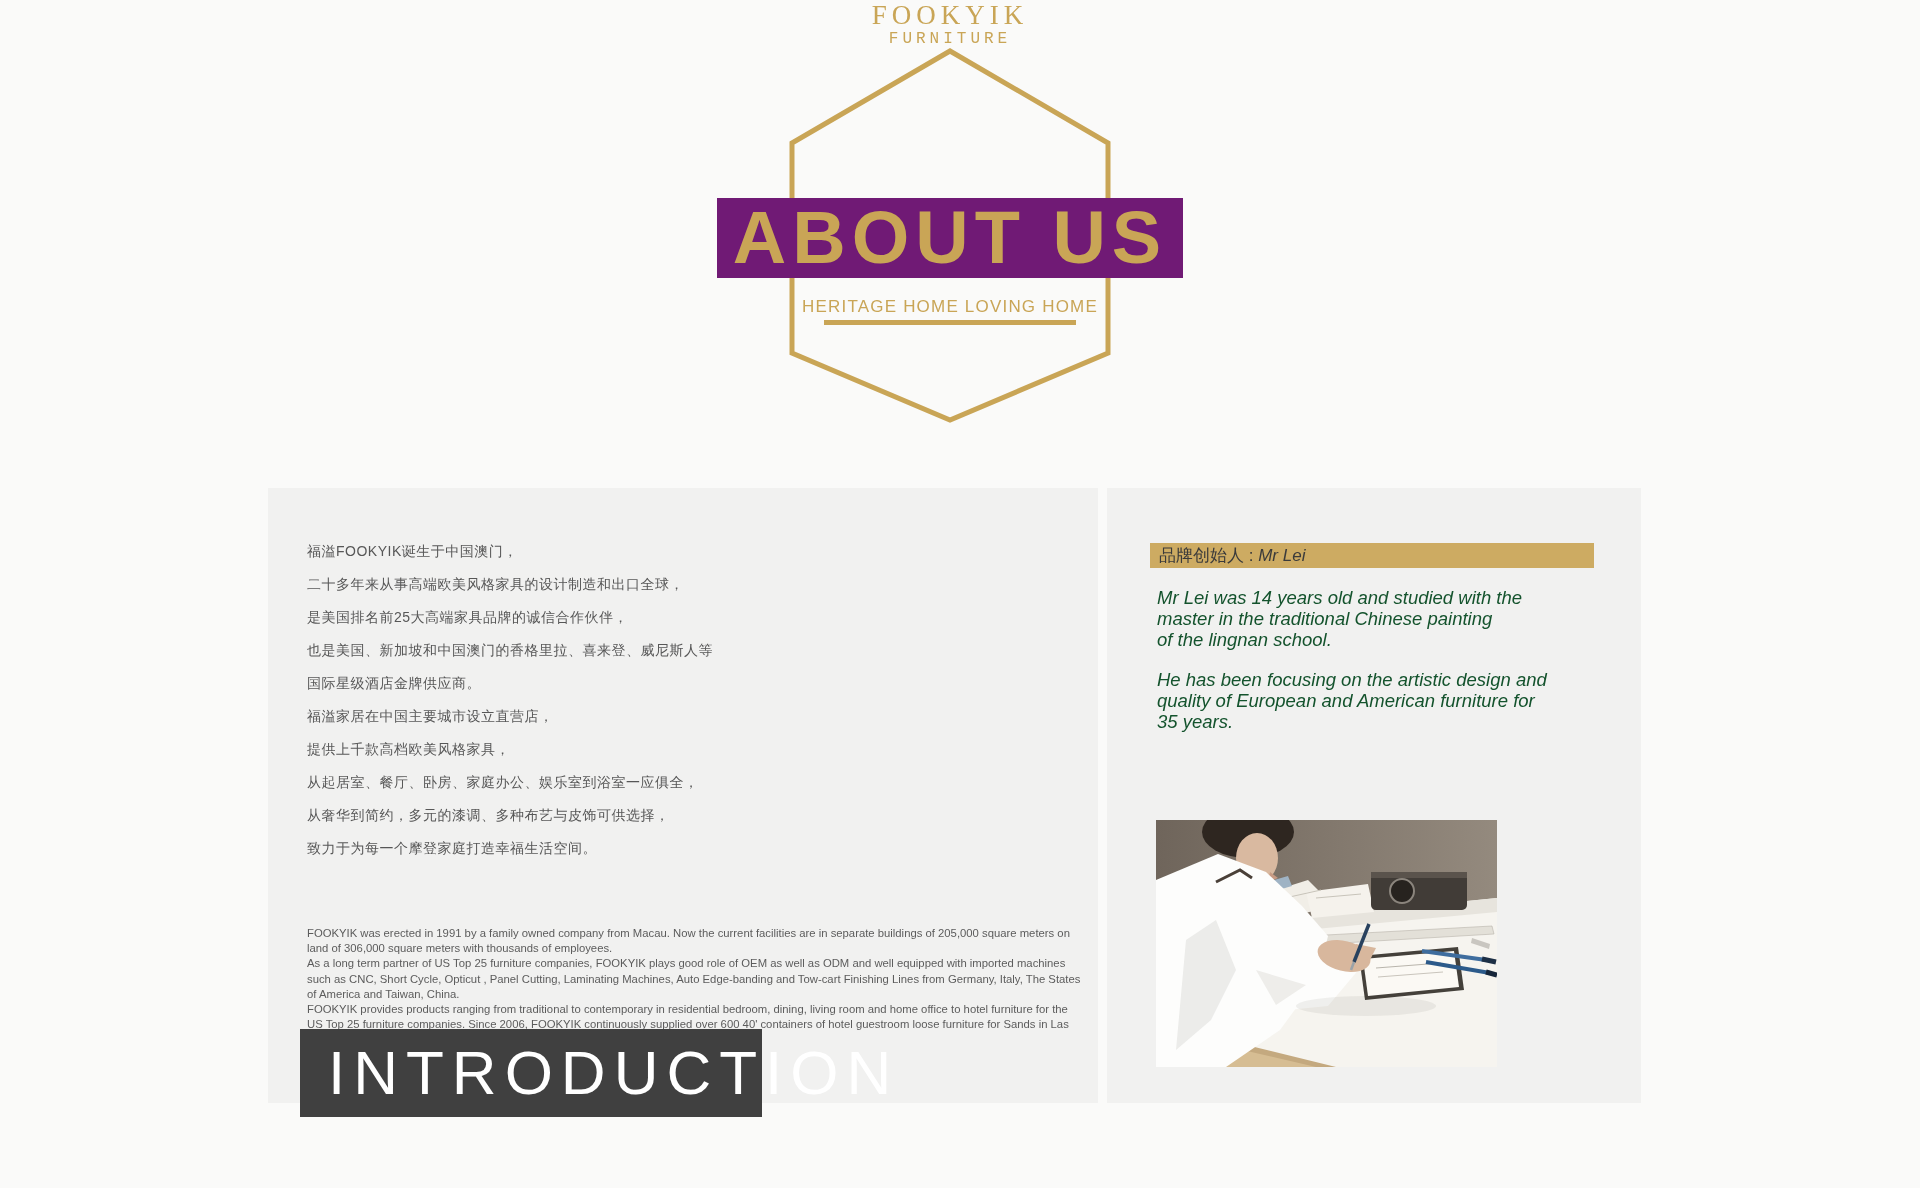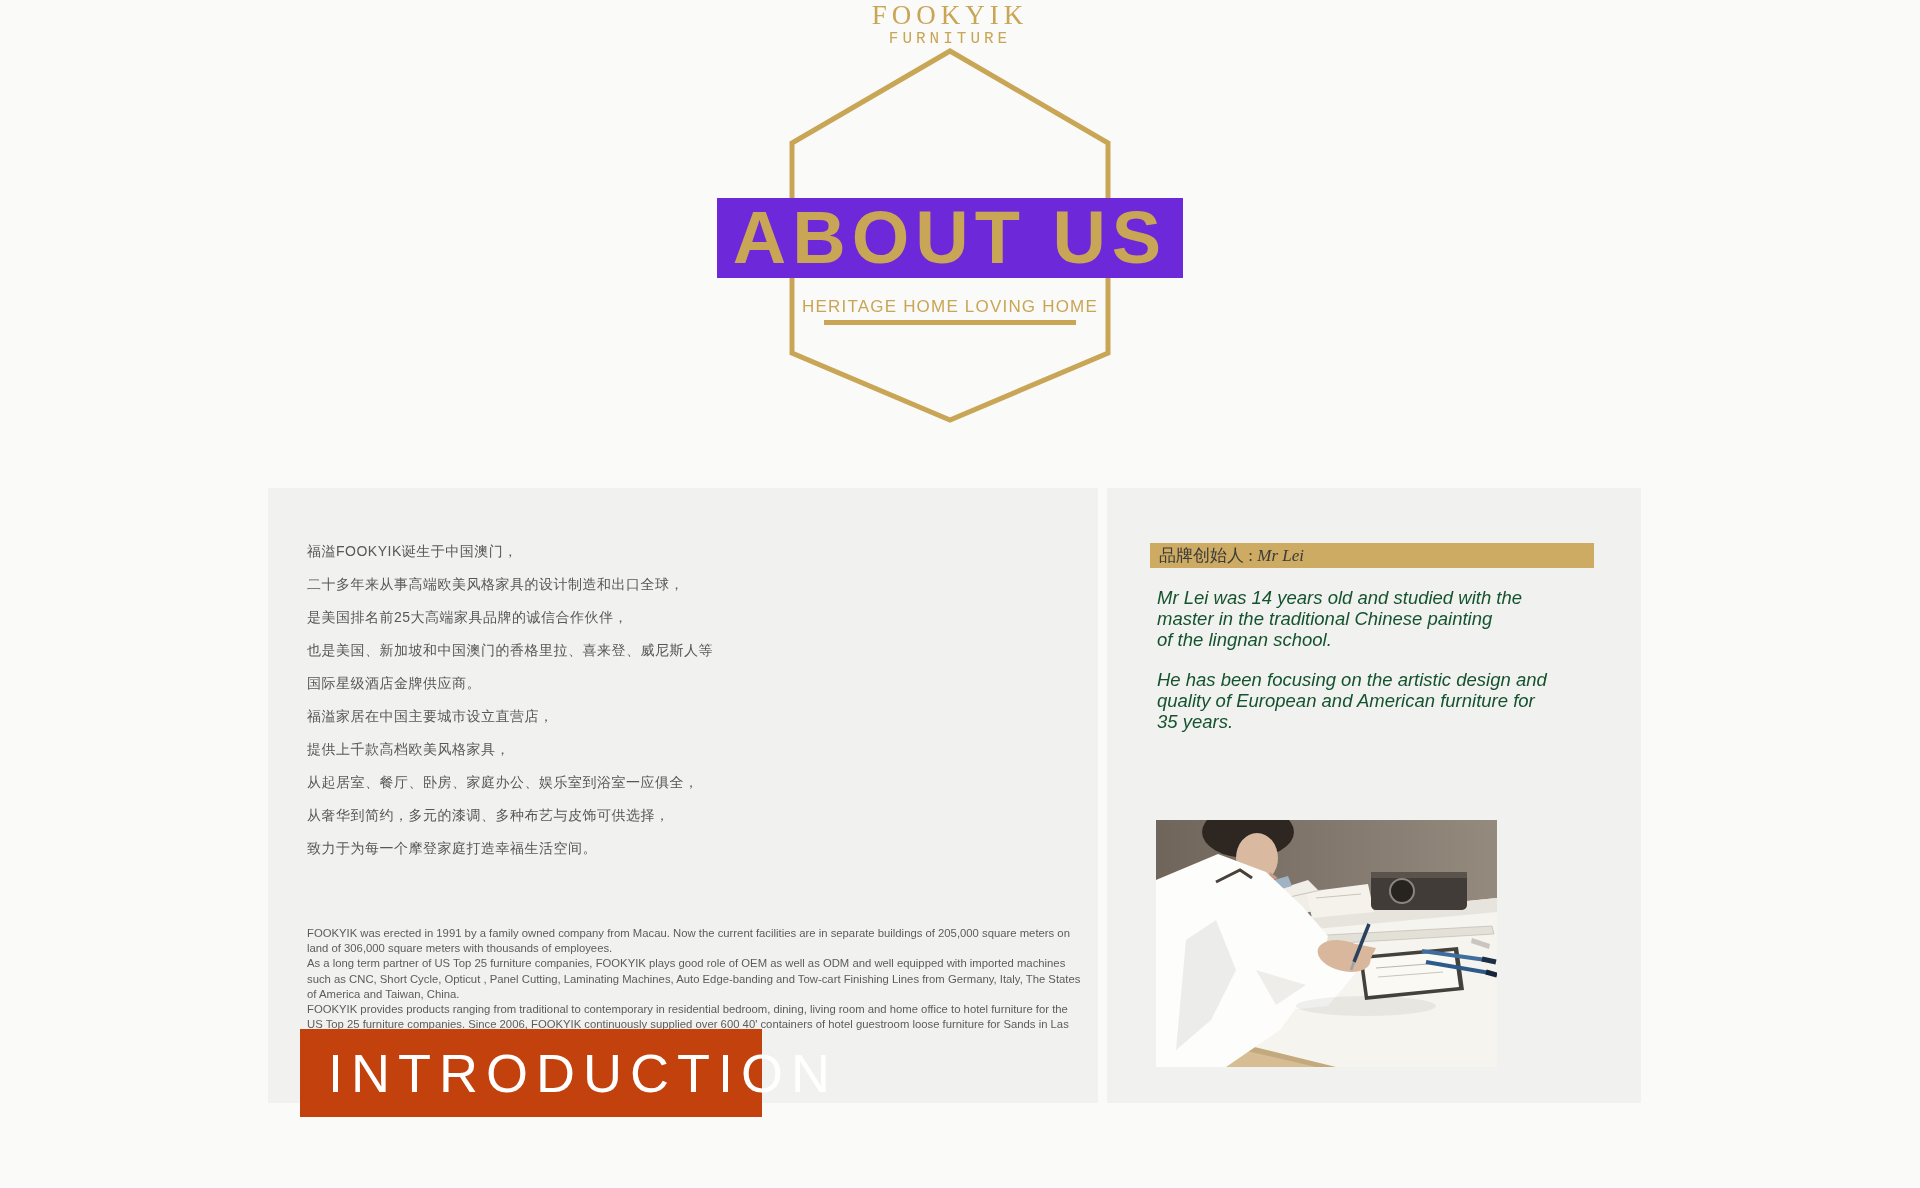--- a/index.html
+++ b/index.html
@@ -7,43 +7,43 @@
     position:relative;width:1920px;height:1188px;overflow:hidden;
     background:#fafaf9;font-family:"Liberation Sans",sans-serif;
   }
   
   .hex-svg{position:absolute;left:780px;top:45px;width:340px;height:380px;z-index:1;}
   .logo-area{position:absolute;left:710px;top:0;width:480px;z-index:2;text-align:center;color:#c9a556;}
   .brand{font-family:"Liberation Serif",serif;font-size:27px;line-height:30px;letter-spacing:5px;font-weight:400;}
   .brand-sub{font-family:Liberation Mono, monospace;font-size:16px;line-height:18px;letter-spacing:4px;}
   .page-title{position:absolute;top:198px;left:-260px;right:-260px;text-align:center;}
   .page-title span{
-    display:inline-block;background:#6d28d9;padding:0 16px;
+    display:inline-block;background:#701a75;padding:0 16px;
     font-size:74px;line-height:80px;font-weight:bold;letter-spacing:6px;color:#c9a556;white-space:nowrap;
   }
   .tagline{position:absolute;top:297px;left:0;right:0;font-size:17px;letter-spacing:1.2px;color:#c9a556;}
   .tagline-bar{position:absolute;top:320px;left:50%;transform:translateX(-50%);width:252px;height:5px;background:#c9a556;}
   
   .panel{position:absolute;top:488px;height:615px;background:#f1f1f0;}
   .panel-left{left:268px;width:830px;}
   .panel-right{left:1107px;width:534px;}
   
   .cn-block{position:absolute;left:39px;top:47px;color:#575757;font-size:14px;font-weight:300;letter-spacing:0.5px;}
   .cn-block div{height:33px;line-height:33px;white-space:nowrap;}
   .en-block{position:absolute;left:39px;top:438px;width:775px;color:#5c5c5c;font-size:11.3px;line-height:15.2px;}
   .en-block p{margin:0;}
   .intro-banner{
-    position:absolute;left:32px;top:541px;width:462px;height:88px;background:#c2410c;
-    color:#ffffff;font-size:54px;line-height:88px;letter-spacing:8px;font-weight:300;
+    position:absolute;left:32px;top:541px;width:462px;height:88px;background:#404040;
+    color:#ffffff;font-size:62px;line-height:88px;letter-spacing:8px;font-weight:300;
     padding-left:28px;box-sizing:border-box;white-space:nowrap;
   }
   
   .founder-bar{
     position:absolute;left:43px;top:55px;width:444px;height:25px;background:#cdab62;
-    line-height:25px;font-size:17px;color:#3b3b3b;padding-left:9px;box-sizing:border-box;white-space:nowrap;font-family:Liberation Serif, serif;
+    line-height:25px;font-size:17px;color:#3b3b3b;padding-left:9px;box-sizing:border-box;white-space:nowrap;
   }
   .founder-bar .name{font-style:italic;}
   .founder-text{position:absolute;left:50px;top:99px;width:440px;color:#14532d;font-size:18.5px;line-height:21px;font-style:italic;}
   .founder-text p{margin:0 0 19px 0;white-space:pre-line;}
   .photo{position:absolute;left:49px;top:332px;width:341px;height:247px;display:block;}
 </style>
 </head>
 <body>
 
 <div class="page">

